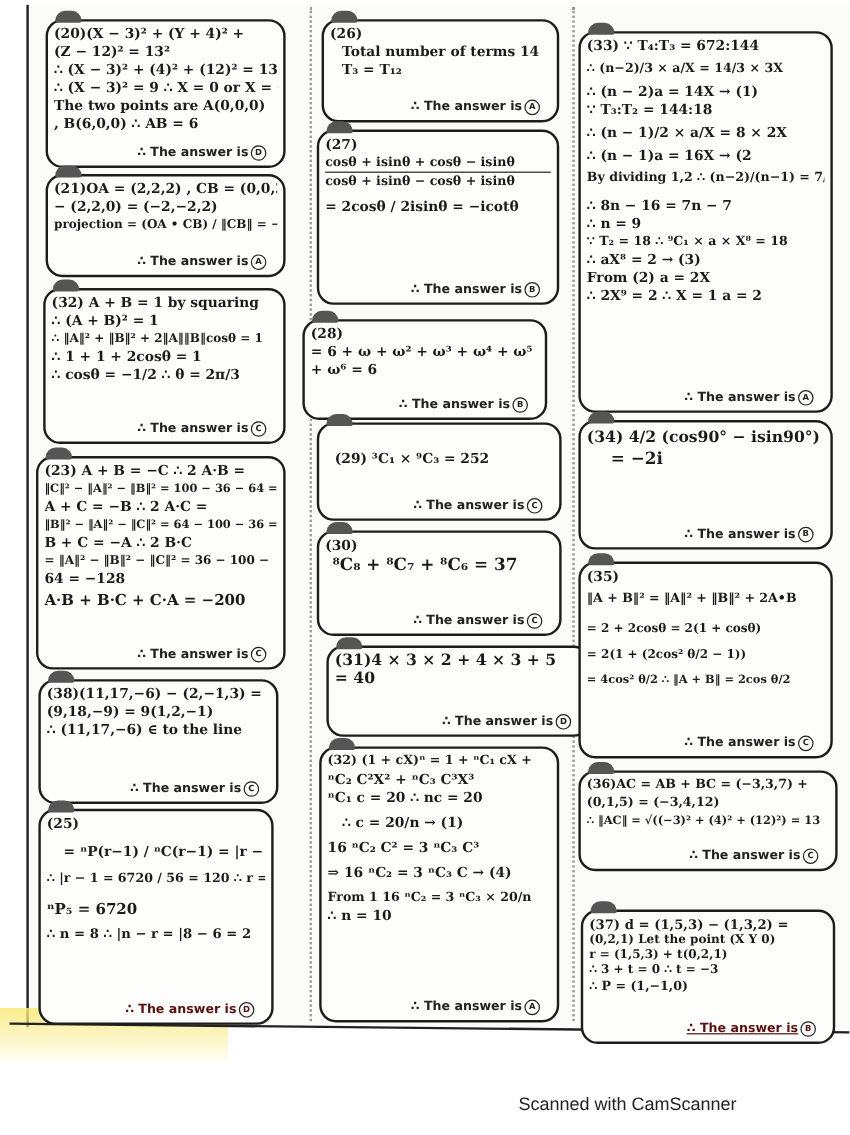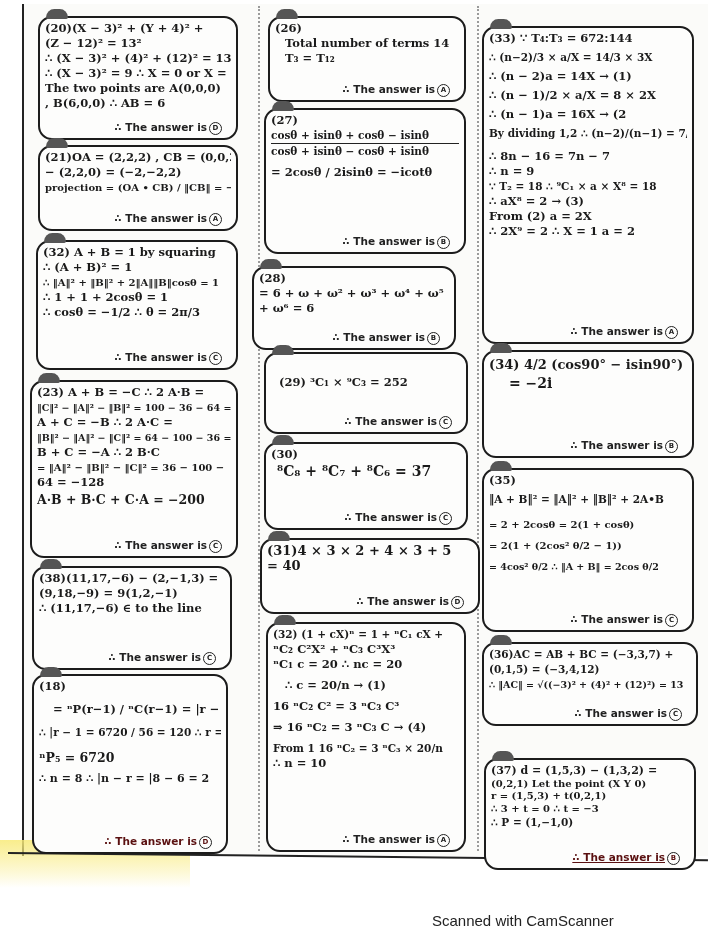--- a/index.html
+++ b/index.html
@@ -103,21 +103,21 @@
 <div class="box" style="left:32px;top:566px;width:200px;height:104px">
   <div class="tab"></div>
   <div class="line">(38)(11,17,−6) − (2,−1,3) =</div>
   <div class="line">(9,18,−9) = 9(1,2,−1)</div>
   <div class="line">∴ (11,17,−6) ∈ to the line</div>
   <div class="ans"><span>∴ The answer is</span><span class="circ">C</span></div>
 </div>
 
 <div class="box" style="left:32px;top:674px;width:196px;height:180px">
   <div class="tab"></div>
-  <div class="line">(18)</div>
+  <div class="line">(25)</div>
   <div class="line" style="margin:8px 0 8px 14px">= ⁿP(r−1) / ⁿC(r−1) = |r − 1</div>
   <div class="line" style="font-size:10.5px;margin-bottom:8px">∴ |r − 1 = 6720 / 56 = 120   ∴ r = 6</div>
   <div class="line big" style="font-size:12.5px">ⁿP₅ = 6720</div>
   <div class="line" style="font-size:11px;margin-top:4px">∴ n = 8  ∴ |n − r = |8 − 6 = 2</div>
   <div class="ans red"><span>∴ The answer is</span><span class="circ">D</span></div>
 </div>
 
 <div class="box" style="left:268px;top:16px;width:198px;height:86px">
   <div class="tab"></div>
   <div class="line">(26)</div>
@@ -149,21 +149,21 @@
   <div class="ans"><span>∴ The answer is</span><span class="circ">C</span></div>
 </div>
 
 <div class="box" style="left:264px;top:442px;width:204px;height:88px">
   <div class="tab"></div>
   <div class="line">(30)</div>
   <div class="line big" style="padding-left:6px">⁸C₈ + ⁸C₇ + ⁸C₆ = 37</div>
   <div class="ans"><span>∴ The answer is</span><span class="circ">C</span></div>
 </div>
 
-<div class="box" style="left:260px;top:538px;width:220px;height:76px">
+<div class="box" style="left:272px;top:538px;width:220px;height:76px">
   <div class="tab"></div>
   <div class="line" style="font-size:13px">(31)4 × 3 × 2 + 4 × 3 + 5</div>
   <div class="line" style="font-size:13px">= 40</div>
   <div class="ans"><span>∴ The answer is</span><span class="circ">D</span></div>
 </div>
 
 <div class="box" style="left:266px;top:622px;width:200px;height:230px">
   <div class="tab"></div>
   <div class="line" style="font-size:10.5px">(32) (1 + cX)ⁿ = 1 + ⁿC₁ cX +</div>
   <div class="line">ⁿC₂ C²X² + ⁿC₃ C³X³</div>
@@ -174,20 +174,21 @@
   <div class="line" style="font-size:10.5px">From 1 16 ⁿC₂ = 3 ⁿC₃ × 20/n</div>
   <div class="line">∴ n = 10</div>
   <div class="ans"><span>∴ The answer is</span><span class="circ">A</span></div>
 </div>
 
 <div class="box" style="left:482px;top:26px;width:212px;height:318px">
   <div class="tab"></div>
   <div class="line">(33) ∵ T₄:T₃ = 672:144</div>
   <div class="line" style="font-size:10.5px;margin:4px 0">∴ (n−2)/3 × a/X = 14/3   × 3X</div>
   <div class="line">∴ (n − 2)a = 14X → (1)</div>
+  <div class="line">∵ T₃:T₂ = 144:18</div>
   <div class="line" style="margin:4px 0">∴ (n − 1)/2 × a/X = 8   × 2X</div>
   <div class="line">∴ (n − 1)a = 16X → (2</div>
   <div class="line" style="font-size:10.5px;margin:4px 0 8px">By dividing 1,2 ∴ (n−2)/(n−1) = 7/8</div>
   <div class="line">∴ 8n − 16 = 7n − 7</div>
   <div class="line">∴ n = 9</div>
   <div class="line" style="font-size:10.5px">∵ T₂ = 18  ∴ ⁹C₁ × a × X⁸ = 18</div>
   <div class="line">∴ aX⁸ = 2 → (3)</div>
   <div class="line">From (2) a = 2X</div>
   <div class="line">∴ 2X⁹ = 2 ∴ X = 1     a = 2</div>
   <div class="ans"><span>∴ The answer is</span><span class="circ">A</span></div>

